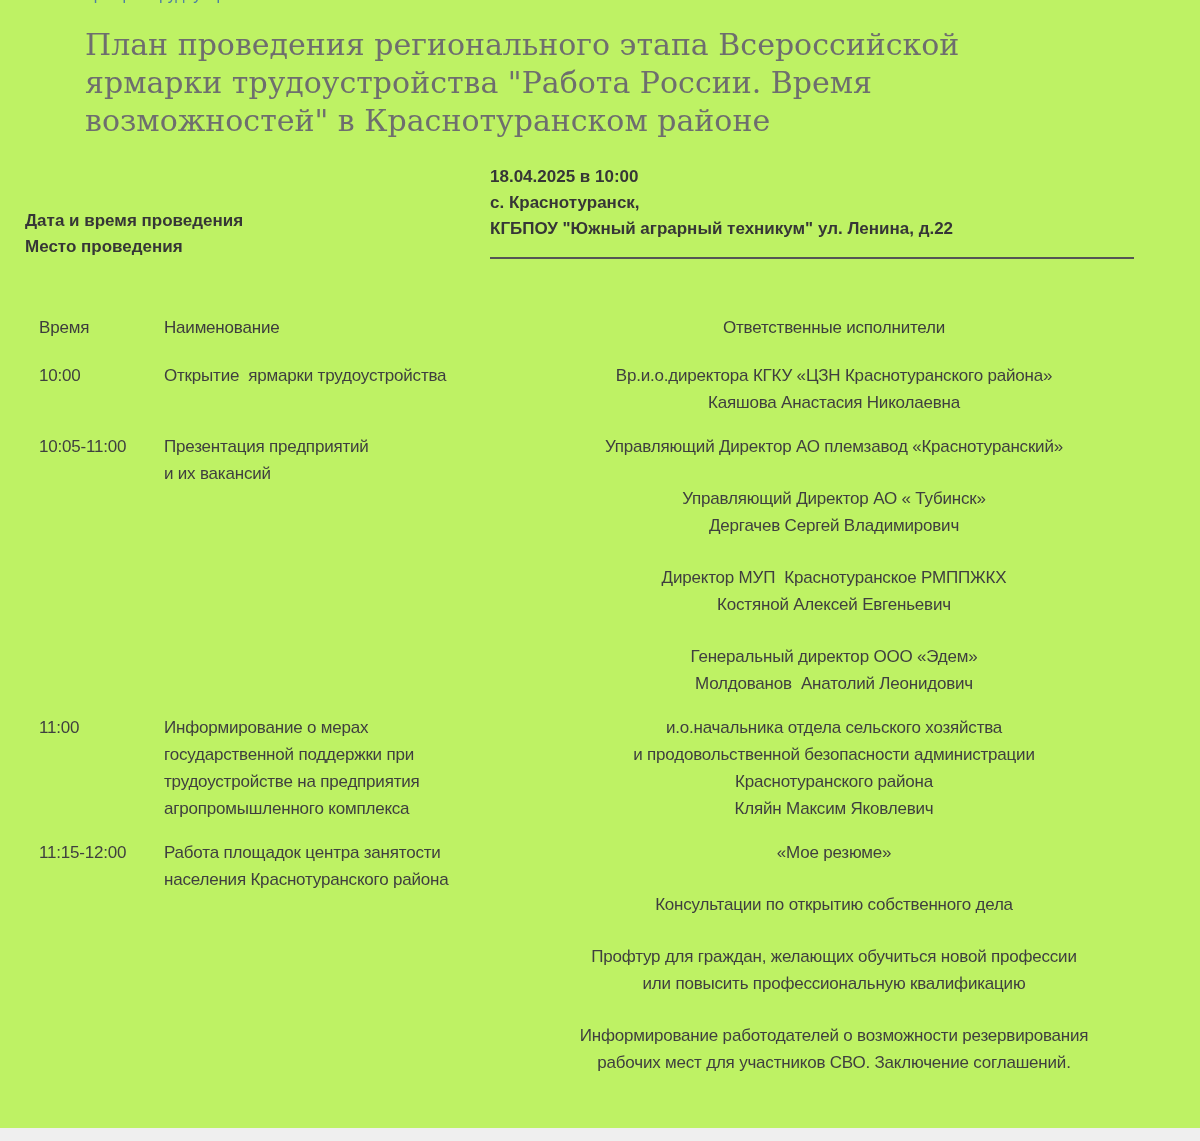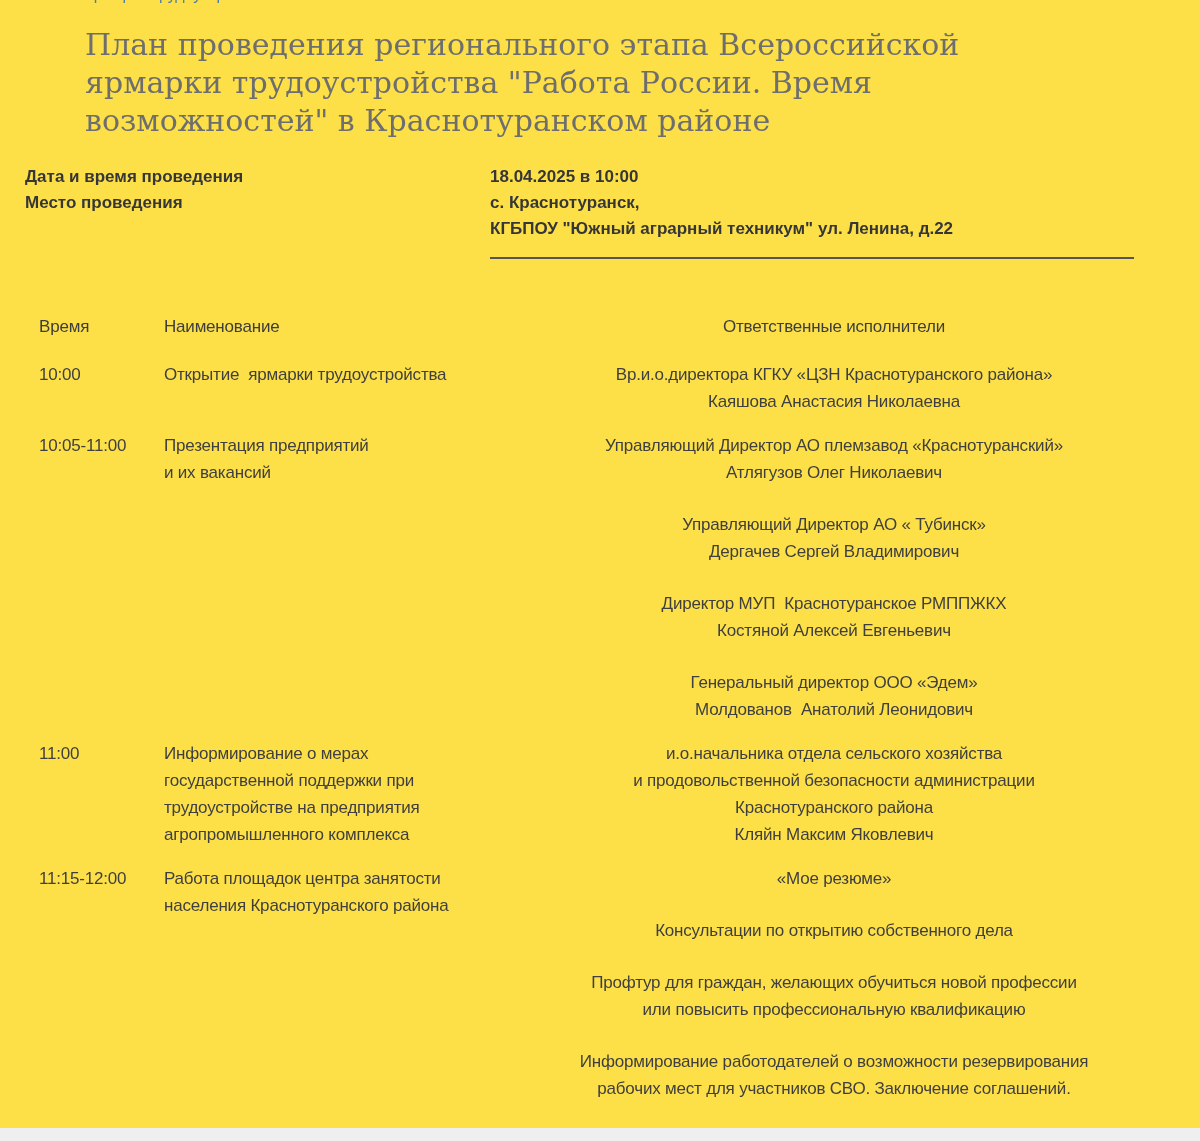--- a/index.html
+++ b/index.html
@@ -1,38 +1,38 @@
 <!DOCTYPE html>
 <html><head>
 <meta charset="utf-8">
 <style>
   * { margin:0; padding:0; box-sizing:border-box; }
   html,body { background:#ffffff; }
   body { font-family:"Liberation Sans", sans-serif; color:#3f3f3f; }
   .page {
     position:relative; width:1200px; height:1141px;
-    background:#fde047; overflow:hidden;
+    background:#bef264; overflow:hidden;
   }
 
   
   .clip-top { position:absolute; top:0; left:85px; height:8px; overflow:hidden; }
   .clip-top span { display:block; margin-top:-14px; color:#4d7fa3; font-size:16px; white-space:nowrap; }
 
   
   .title {
     margin:26px 0 0 85px;
     font-family:"DejaVu Serif","Liberation Serif",serif;
     font-size:30px; line-height:38px; font-weight:400;
     color:#6e6e6e;
   }
   .title div { white-space:nowrap; }
 
   
   .info { display:flex; margin:24px 0 0 25px; }
-  .info-left { width:465px; }
+  .info-left { width:465px;margin-top:44px; }
   .info-left div, .info-right div.val {
     font-weight:bold; font-size:17px; line-height:26px; color:#363636;
     white-space:pre-wrap;
   }
   .info-right { flex:1; }
   .sep-line { margin-top:15px; width:644px; height:2px; background:#555555; }
 
   
   .table { margin:54px 0 0 39px; font-size:17px; line-height:27px; letter-spacing:-0.2px; }
   .trow { display:flex; align-items:flex-start; margin-bottom:17px; }
@@ -90,21 +90,21 @@
             <div class="group"><div>Вр.и.о.директора КГКУ «ЦЗН Краснотуранского района»</div><div>Каяшова Анастасия Николаевна</div></div>
           </div>
         </div>
         <div class="trow">
           <div class="col col-time">10:05-11:00</div>
           <div class="col col-name">
             <div>Презентация предприятий</div>
             <div>и их вакансий</div>
           </div>
           <div class="col col-resp">
-            <div class="group"><div>Управляющий Директор АО племзавод «Краснотуранский»</div><div>Атлягузов Олег Николаевич</div></div>
+            <div class="group"><div>Управляющий Директор АО племзавод «Краснотуранский»</div></div>
             <div class="group"><div>Управляющий Директор АО « Тубинск»</div><div>Дергачев Сергей Владимирович</div></div>
             <div class="group"><div>Директор МУП  Краснотуранское РМППЖКХ</div><div>Костяной Алексей Евгеньевич</div></div>
             <div class="group"><div>Генеральный директор ООО «Эдем»</div><div>Молдованов  Анатолий Леонидович</div></div>
           </div>
         </div>
         <div class="trow">
           <div class="col col-time">11:00</div>
           <div class="col col-name">
             <div>Информирование о мерах</div>
             <div>государственной поддержки при</div>

